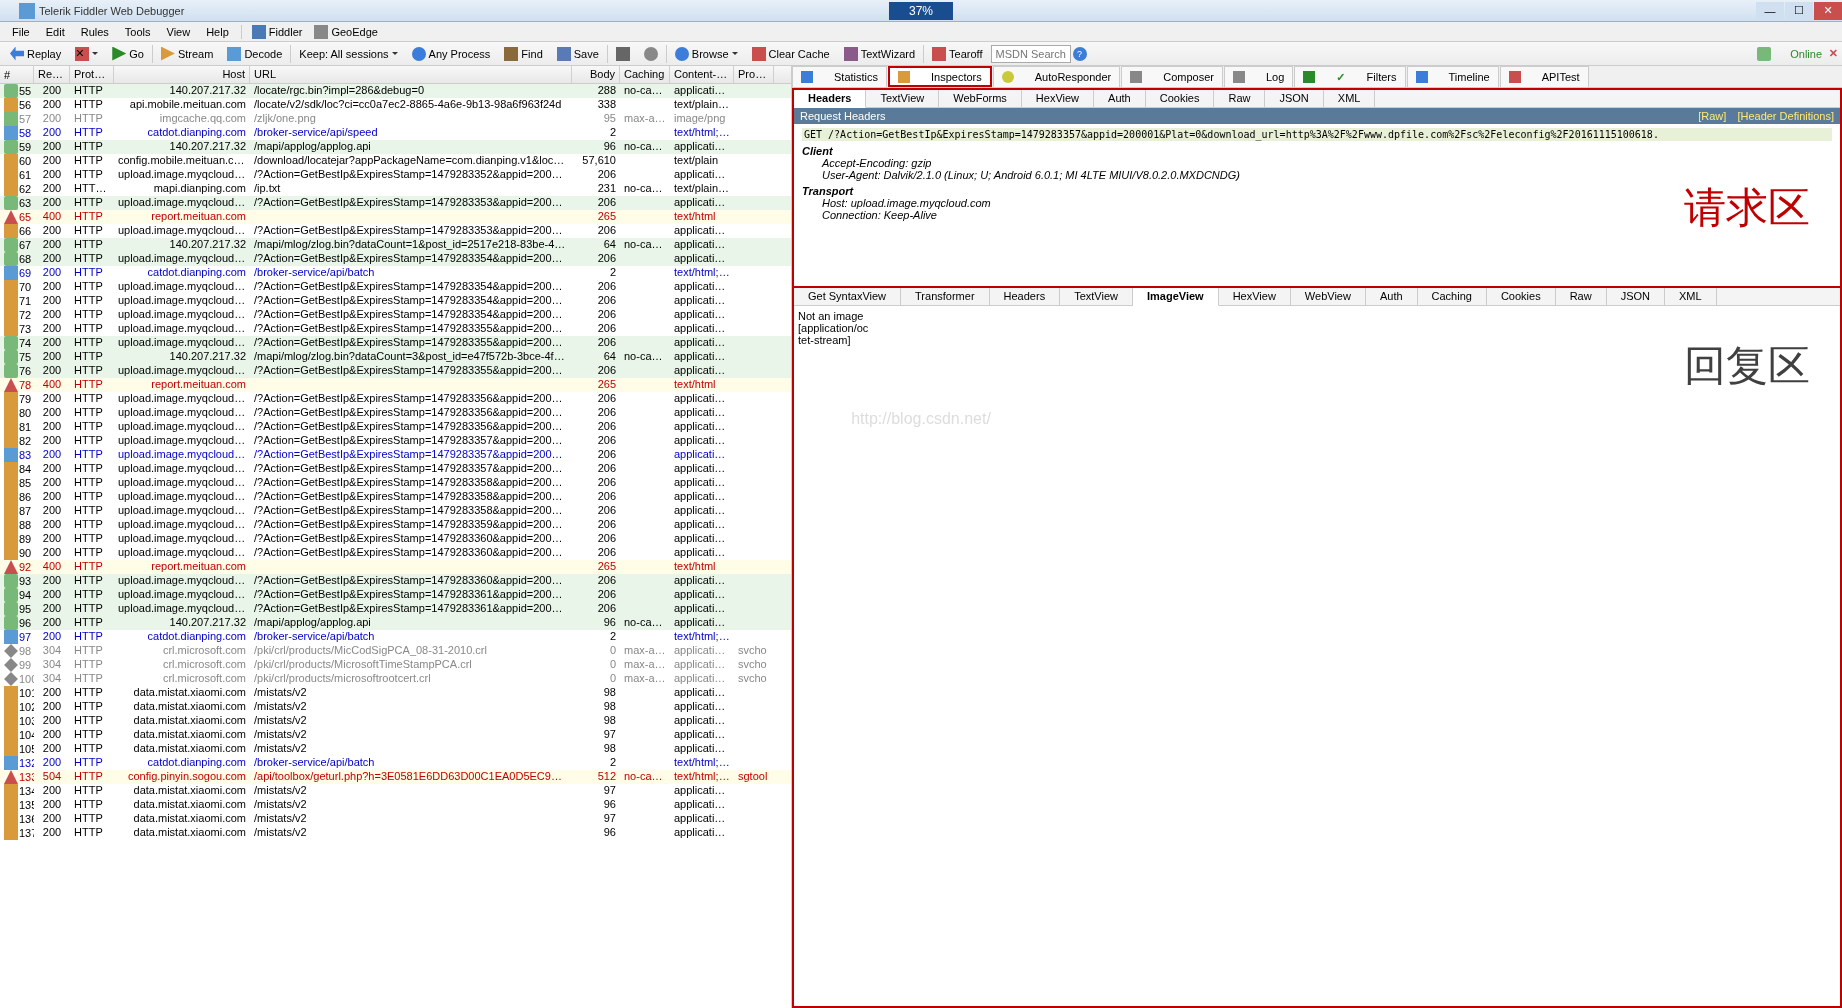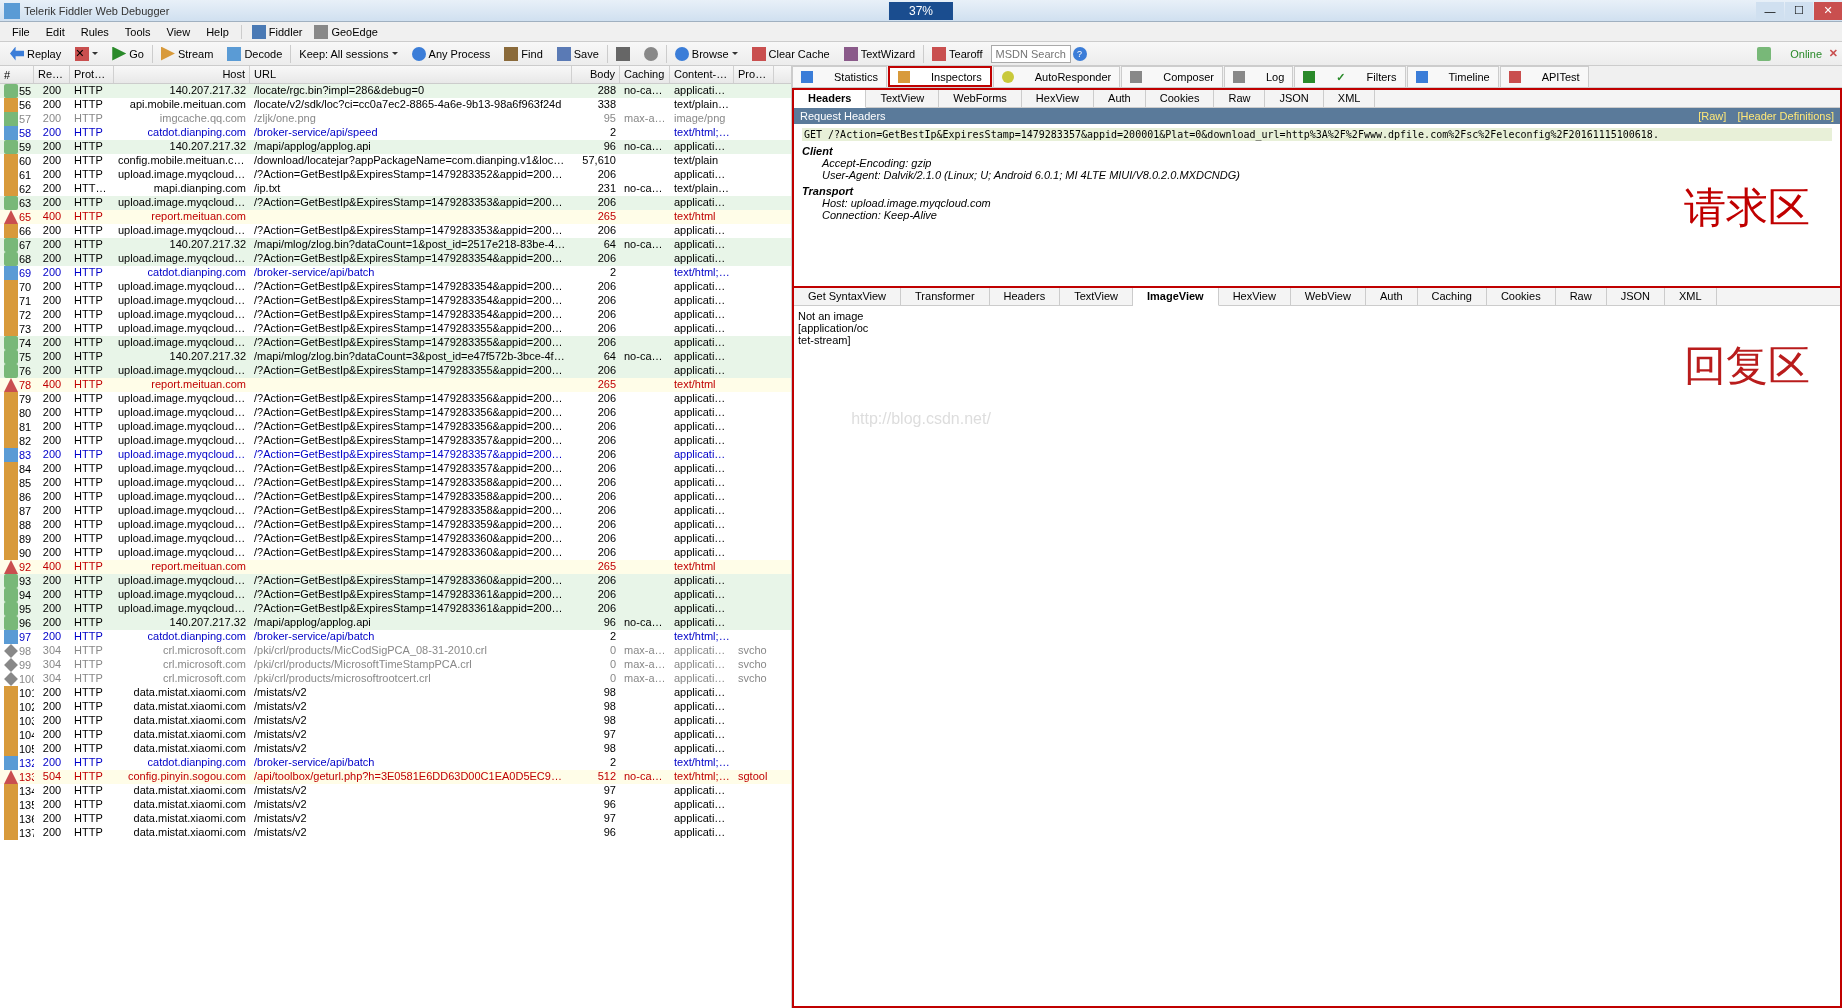--- a/index.html
+++ b/index.html
@@ -1,17 +1,17 @@
 <!DOCTYPE html>
 <html><head>
 <meta charset="utf-8">
 <style>
 * { margin: 0; padding: 0; box-sizing: border-box; font-family: Tahoma, sans-serif; font-size: 11px; }
 body { background: #fff; overflow: hidden; }
-.title-bar { height: 22px; background: linear-gradient(#e8f0f8, #d0e0f0); display: flex; align-items: center; padding: 0 4px; border-bottom: 1px solid #a0b0c0; position: relative; }
+.title-bar { height: 22px; background: linear-gradient(#e8f0f8, #d0e0f0); display: flex; align-items: center; padding: 0 19px; border-bottom: 1px solid #a0b0c0; position: relative; }
 .title-bar .icon { width: 16px; height: 16px; background: #5a9bd5; margin-right: 4px; }
 .title-bar .title { color: #333; }
 .progress-badge { position: absolute; left: 50%; transform: translateX(-50%); background: #1a4d8f; color: #fff; padding: 2px 20px; font-size: 12px; }
 .win-controls { position: absolute; right: 0; display: flex; }
 .win-controls .btn { width: 28px; height: 18px; display: flex; align-items: center; justify-content: center; margin-left: 1px; }
 .win-controls .btn.min { background: #d0e0f0; }
 .win-controls .btn.max { background: #d0e0f0; }
 .win-controls .btn.close { background: #c94f4f; color: #fff; }
 .menu-bar { height: 20px; background: #f0f0f0; display: flex; align-items: center; padding: 0 4px; border-bottom: 1px solid #ccc; }
 .menu-bar .item { padding: 2px 8px; cursor: default; }
@@ -87,21 +87,21 @@
 .req-header-bar { background: #5a7a9a; color: #fff; padding: 2px 6px; display: flex; justify-content: space-between; font-size: 11px; }
 .req-header-bar .links a { color: #ffe878; text-decoration: none; margin-left: 8px; }
 .req-body { padding: 4px 8px; font-size: 11px; }
 .req-body .get-line { background: #e8f0d8; padding: 1px 2px; font-family: monospace; font-size: 10px; white-space: nowrap; overflow: hidden; }
 .req-body .section { margin-top: 4px; font-style: italic; }
 .req-body .sec-title { font-weight: bold; }
 .req-body .kv { margin-left: 20px; }
 .req-annotation { position: absolute; right: 30px; top: 90px; font-size: 42px; color: #c00000; font-family: "Microsoft YaHei", sans-serif; }
 .rsp-area { flex: 1; border: 2px solid #c00000; border-top: none; position: relative; display: flex; flex-direction: column; }
 .rsp-body { flex: 1; padding: 4px; font-family: monospace; font-size: 11px; background: #fff; }
-.rsp-annotation { position: absolute; right: 30px; top: 50px; font-size: 42px; color: #b91c1c; font-family: Liberation Serif, serif; }
+.rsp-annotation { position: absolute; right: 30px; top: 50px; font-size: 42px; color: #404040; font-family: Liberation Serif, serif; }
 .watermark { position: absolute; left: 50%; top: 410px; transform: translateX(-50%); color: #ddd; font-size: 16px; pointer-events: none; z-index: 10; }
 </style>
 </head>
 <body>
 
 <div class="title-bar">
   <span class="icon"></span>
   <span class="title">Telerik Fiddler Web Debugger</span>
   <span class="progress-badge">37%</span>
   <div class="win-controls">

